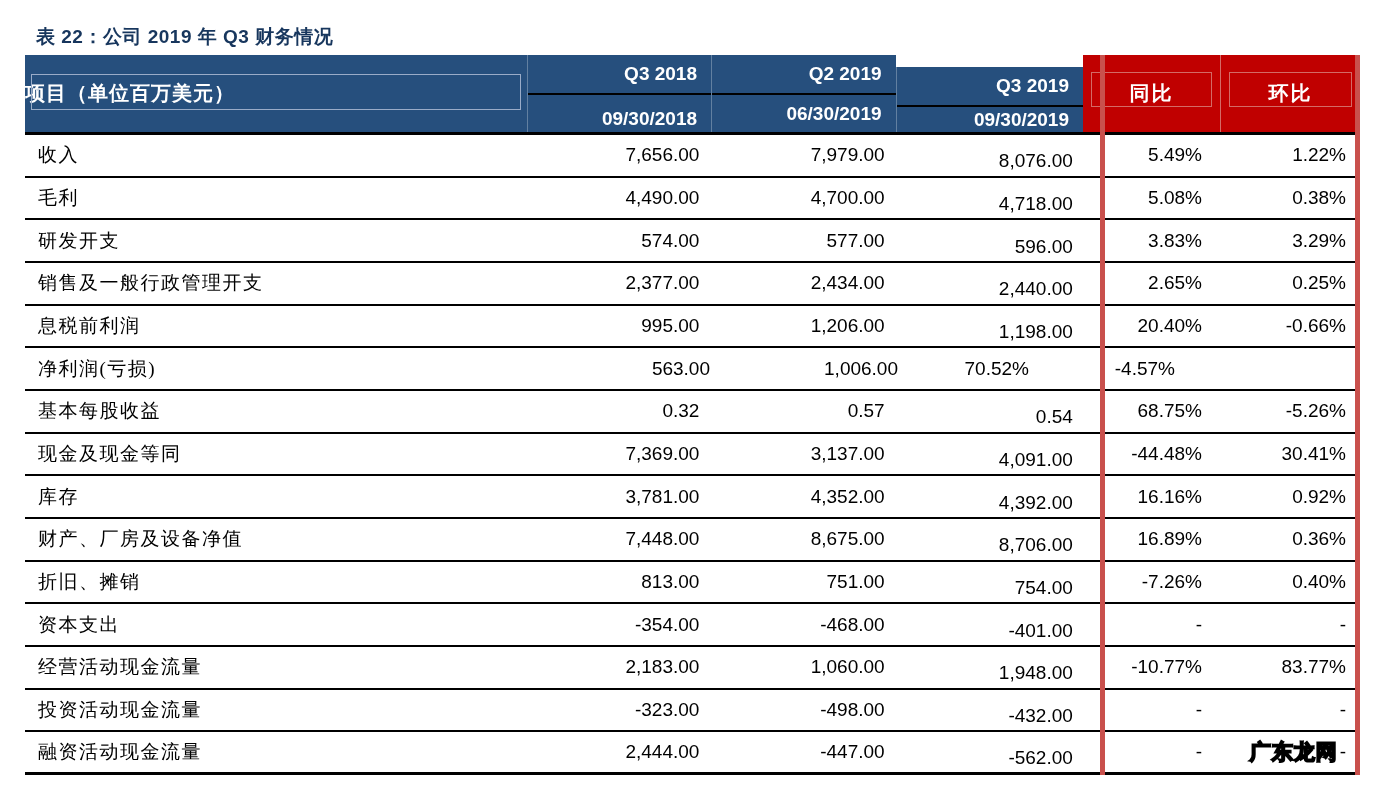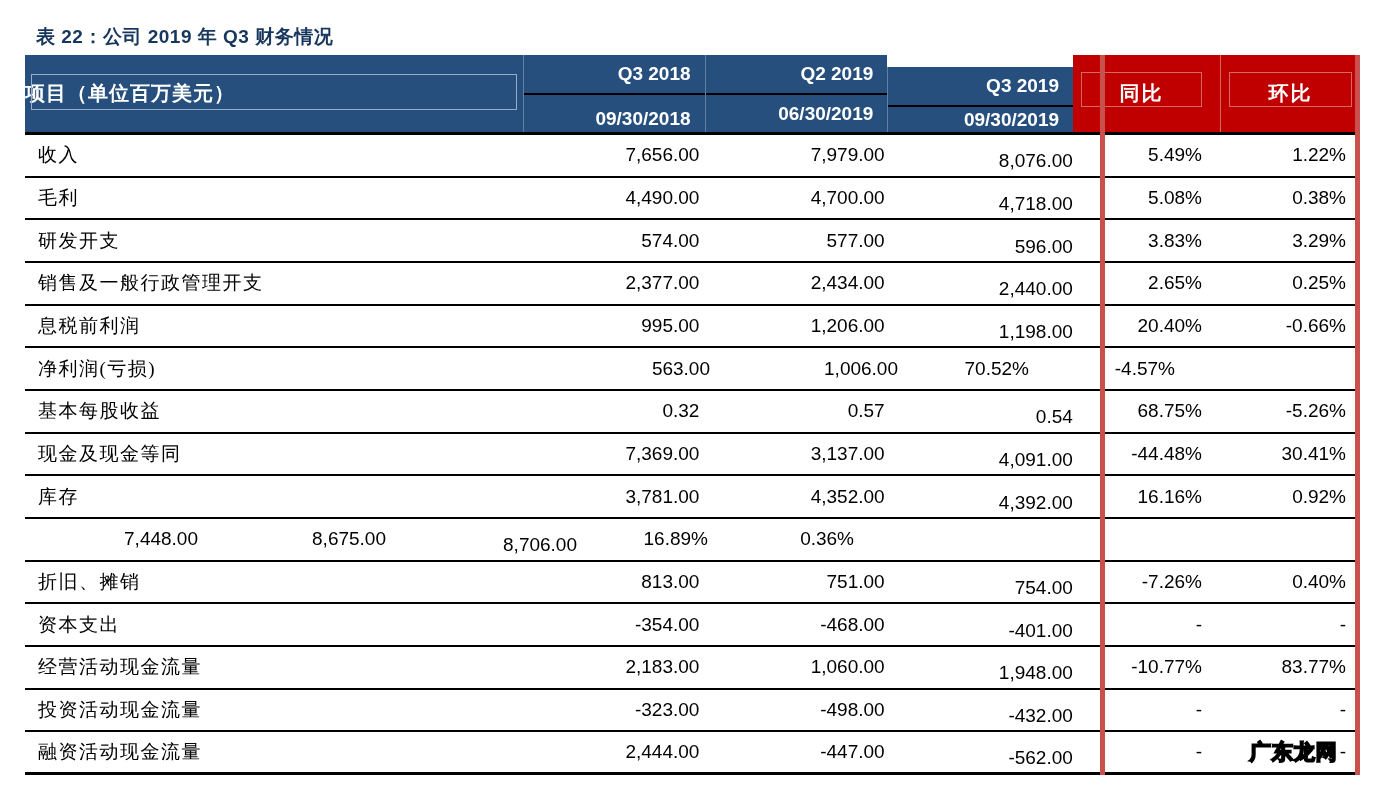--- a/index.html
+++ b/index.html
@@ -37,21 +37,21 @@
     background:var(--blue);position:relative;display:flex;align-items:center;
     color:#fff;font-weight:bold;font-size:20px;letter-spacing:1px;
   }
   .h-label .inset{position:absolute;left:6px;right:6px;top:19px;bottom:22px;border:1px solid var(--inset-blue-line);}
   .h-period{
     background:var(--blue);color:#fff;font-weight:bold;font-size:19px;
     display:flex;flex-direction:column;border-left:1px solid rgba(255,255,255,0.28);
   }
   .h-period .q{height:40px;display:flex;align-items:center;justify-content:flex-end;padding-right:14px;border-bottom:2px solid #000;}
   .h-period .d{flex:1;display:flex;align-items:center;justify-content:flex-end;padding-right:14px;}
-  .h-change{background:var(--red);color:#fff;display:flex;gap:10px;}
+  .h-change{background:var(--red);color:#fff;display:flex;}
   .h-change-cell{
     position:relative;display:flex;align-items:center;justify-content:center;
     font-weight:bold;font-size:20px;letter-spacing:2px;
   }
   .h-change-cell .inset{position:absolute;left:8px;right:8px;top:17px;bottom:25px;border:1px solid var(--inset-red-line);}
   .h-change-cell.divider{border-left:1px solid var(--inset-red-line);}
 
   
   .trow{display:flex;height:42.66px;border-bottom:2px solid #000;}
   .trow:last-child{border-bottom:3px solid #000;}
@@ -188,20 +188,21 @@
     <div class="trow">
       <div class="cell label w-label">库存</div>
       <div class="cell num w1">3,781.00</div>
       <div class="cell num w2">4,352.00</div>
       <div class="cell num w3">4,392.00</div>
       <div class="cell num yoy wy">16.16%</div>
       <div class="cell num qoq wq">0.92%</div>
     </div>
 
     <div class="trow">
+      <div class="cell label w-label">财产、厂房及设备净值</div>
       <div class="cell num w1">7,448.00</div>
       <div class="cell num w2">8,675.00</div>
       <div class="cell num w3">8,706.00</div>
       <div class="cell num yoy wy">16.89%</div>
       <div class="cell num qoq wq">0.36%</div>
     </div>
 
     <div class="trow">
       <div class="cell label w-label">折旧、摊销</div>
       <div class="cell num w1">813.00</div>

